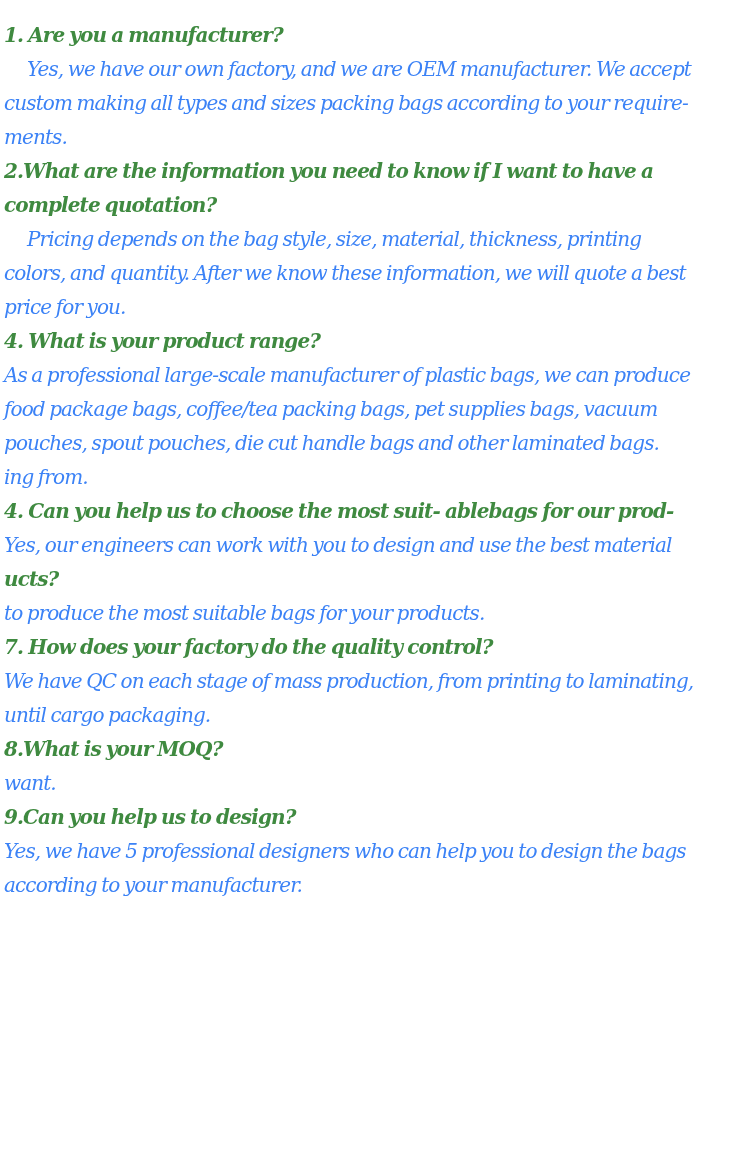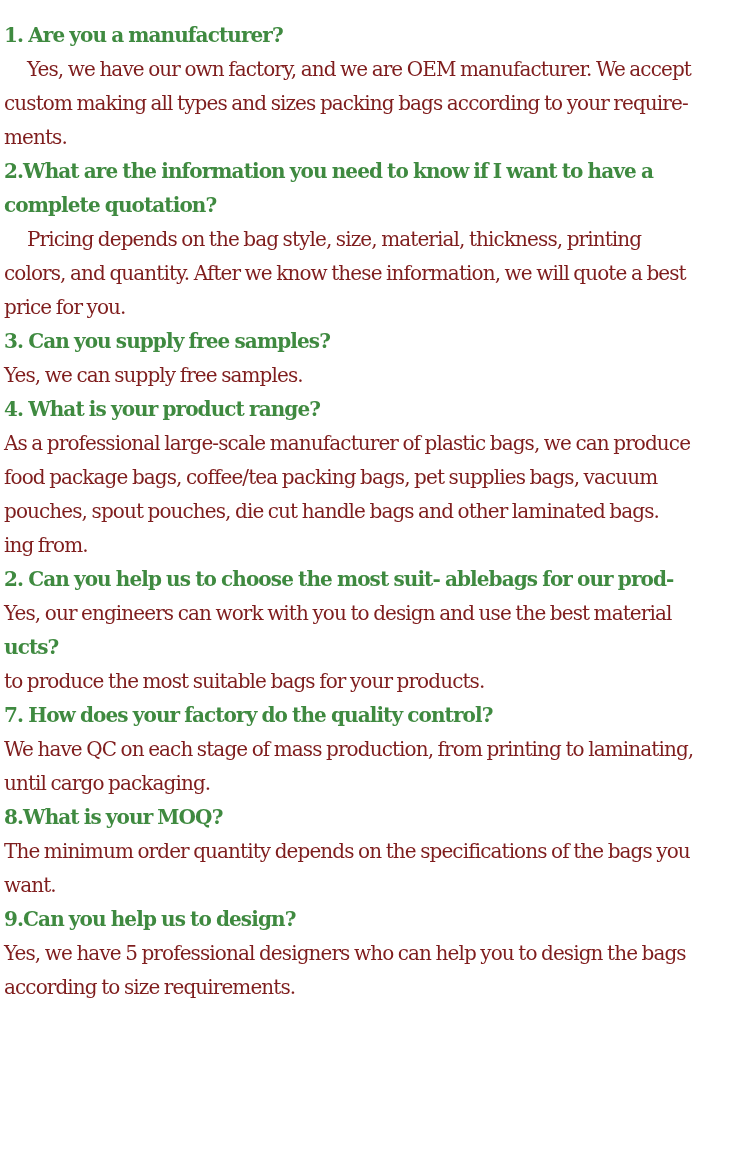--- a/index.html
+++ b/index.html
@@ -1,28 +1,28 @@
 <!DOCTYPE html>
 <html><head>
 <meta charset="utf-8">
 <style>
   html, body { margin: 0; padding: 0; background: #ffffff; }
   body { width: 750px; height: 1171px; overflow: hidden; position: relative; }
-  .faq { position: absolute; left: 4px; top: 18px; width: 746px; }
+  .faq { position: absolute; left: 4px; top: 18px; width: 746px; font-style: italic; }
   .line {
     font-family: "DejaVu Serif", serif;
     font-size: 20px;
     line-height: 34px;
     height: 34px;
     white-space: nowrap;
     letter-spacing: -0.9px;
     word-spacing: -1px;
   }
   .q { color: #3f8a40; font-weight: bold; }
-  .a { color: #7f1d1d; font-weight: normal; }
+  .a { color: #3b82f6; font-weight: normal; }
   .ind { padding-left: 23px; }
 </style>
 </head>
 <body>
 
 <div class="faq">
 
   <div>
     <div class="line q">1. Are you a manufacturer?</div>
     <div class="line a ind">Yes, we have our own factory, and we are OEM manufacturer. We accept</div>
@@ -31,54 +31,49 @@
   </div>
 
   <div>
     <div class="line q">2.What are the information you need to know if I want to have a</div>
     <div class="line q">complete quotation?</div>
     <div class="line a ind">Pricing depends on the bag style, size, material, thickness, printing</div>
     <div class="line a">colors, and quantity. After we know these information, we will quote a best</div>
     <div class="line a">price for you.</div>
   </div>
 
-  <div>
-    <div class="line q">3. Can you supply free samples?</div>
-    <div class="line a">Yes, we can supply free samples.</div>
-  </div>
 
   <div>
     <div class="line q">4. What is your product range?</div>
     <div class="line a">As a professional large-scale manufacturer of plastic bags, we can produce</div>
     <div class="line a">food package bags, coffee/tea packing bags, pet supplies bags, vacuum</div>
     <div class="line a">pouches, spout pouches, die cut handle bags and other laminated bags.</div>
     <div class="line a">ing from.</div>
   </div>
 
   <div>
-    <div class="line q">2. Can you help us to choose the most suit- ablebags for our prod-</div>
+    <div class="line q">4. Can you help us to choose the most suit- ablebags for our prod-</div>
     <div class="line a">Yes, our engineers can work with you to design and use the best material</div>
     <div class="line q">ucts?</div>
     <div class="line a">to produce the most suitable bags for your products.</div>
   </div>
 
   <div>
   </div>
 
   <div>
     <div class="line q">7. How does your factory do the quality control?</div>
     <div class="line a">We have QC on each stage of mass production, from printing to laminating,</div>
     <div class="line a">until cargo packaging.</div>
   </div>
 
   <div>
     <div class="line q">8.What is your MOQ?</div>
-    <div class="line a">The minimum order quantity depends on the specifications of the bags you</div>
     <div class="line a">want.</div>
   </div>
 
   <div>
     <div class="line q">9.Can you help us to design?</div>
     <div class="line a">Yes, we have 5 professional designers who can help you to design the bags</div>
-    <div class="line a">according to size requirements.</div>
+    <div class="line a">according to your manufacturer.</div>
   </div>
 
 </div>
 
 </body></html>

